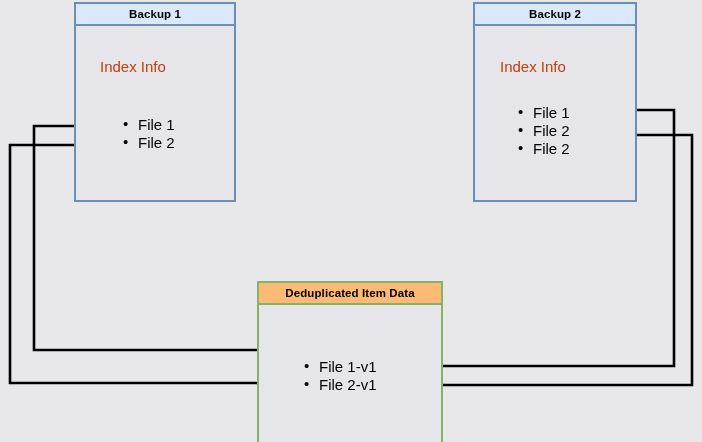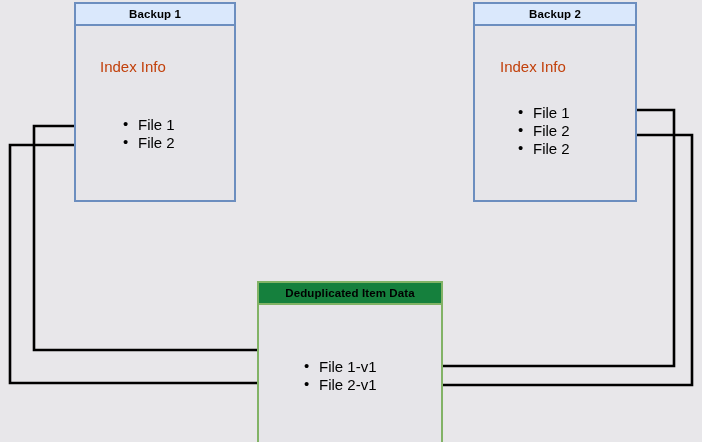--- a/index.html
+++ b/index.html
@@ -45,21 +45,21 @@
     border-bottom: 2px solid #6c8ebf;
     display: flex;
     align-items: center;
     justify-content: center;
     font-size: 11.5px;
     font-weight: bold;
     color: #000;
     letter-spacing: 0.1px;
   }
   .node.green .node-header {
-    background: #15803d;
+    background: #fdba74;
     border-bottom-color: #82b366;
   }
   .node-body {
     position: relative;
     height: calc(100% - 22px);
   }
   .index-label {
     position: absolute;
     font-size: 15px;
     color: #c2410c;

